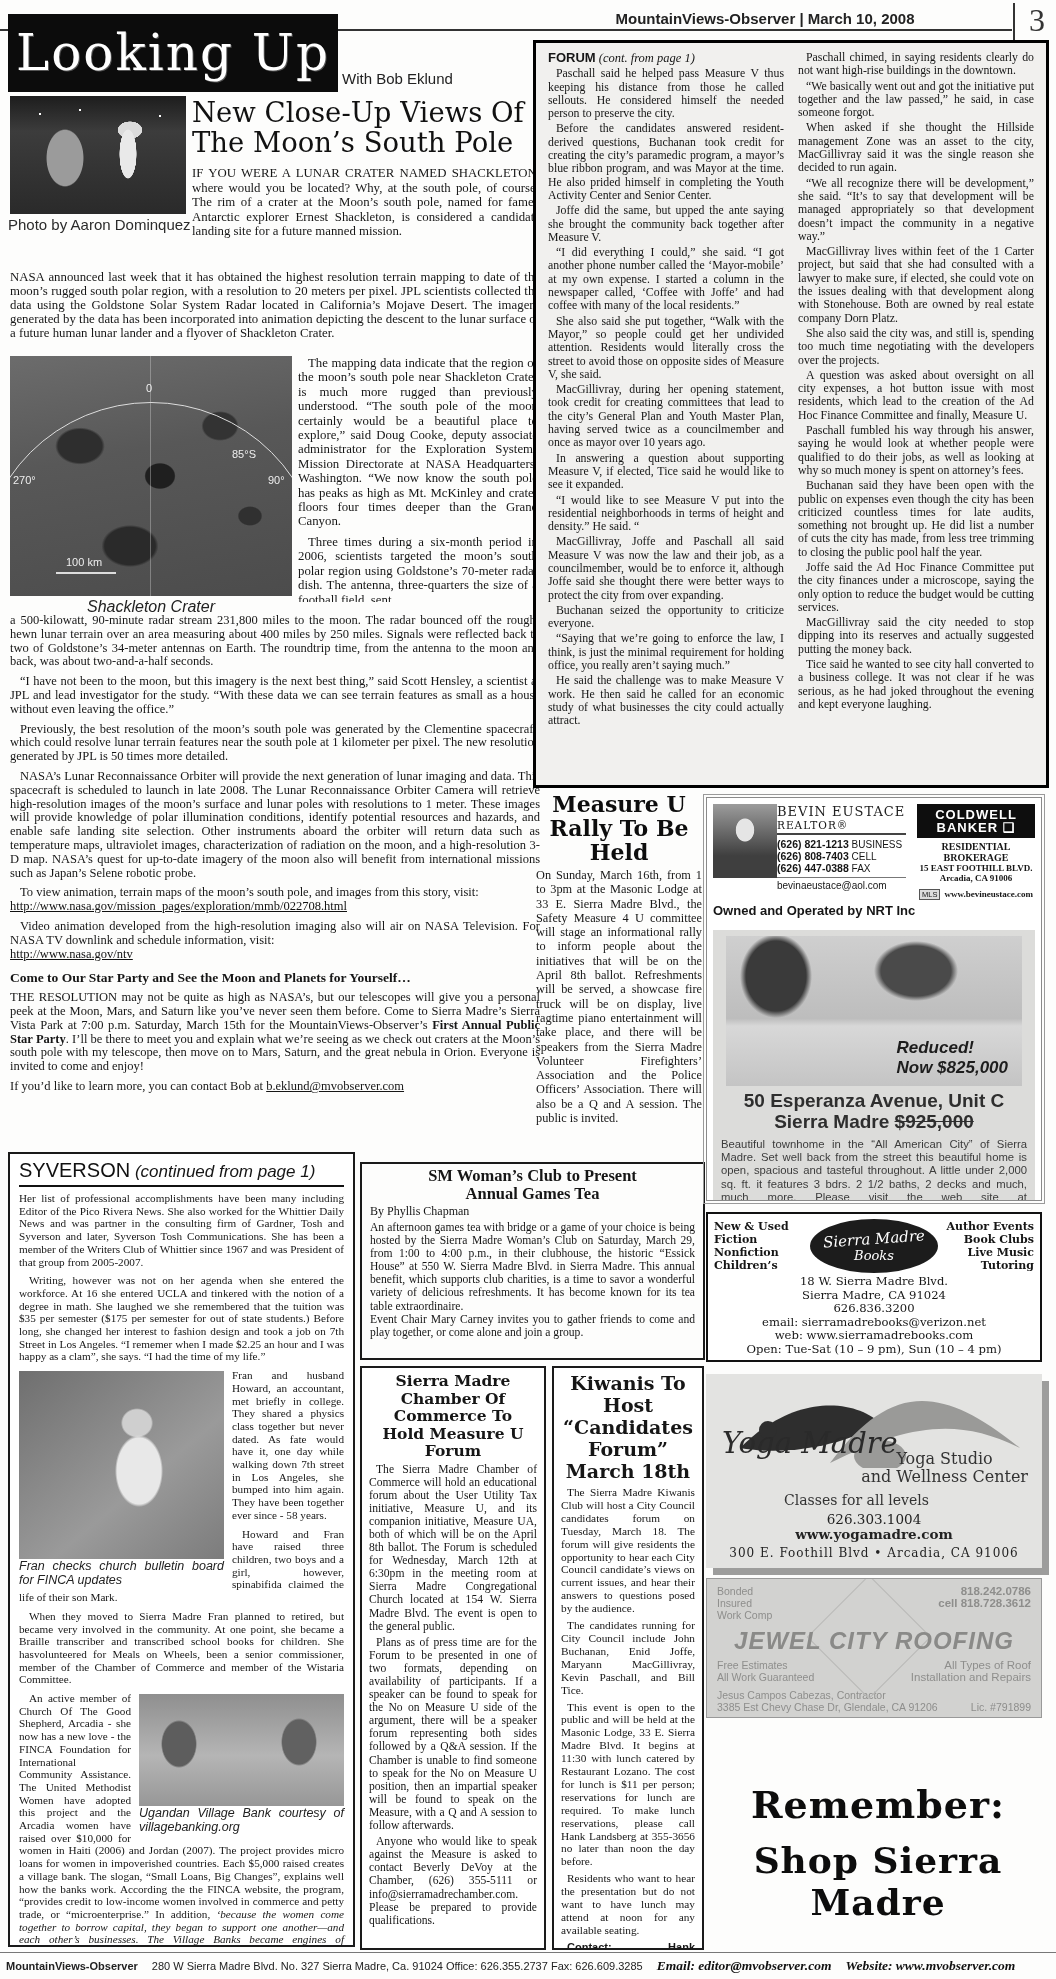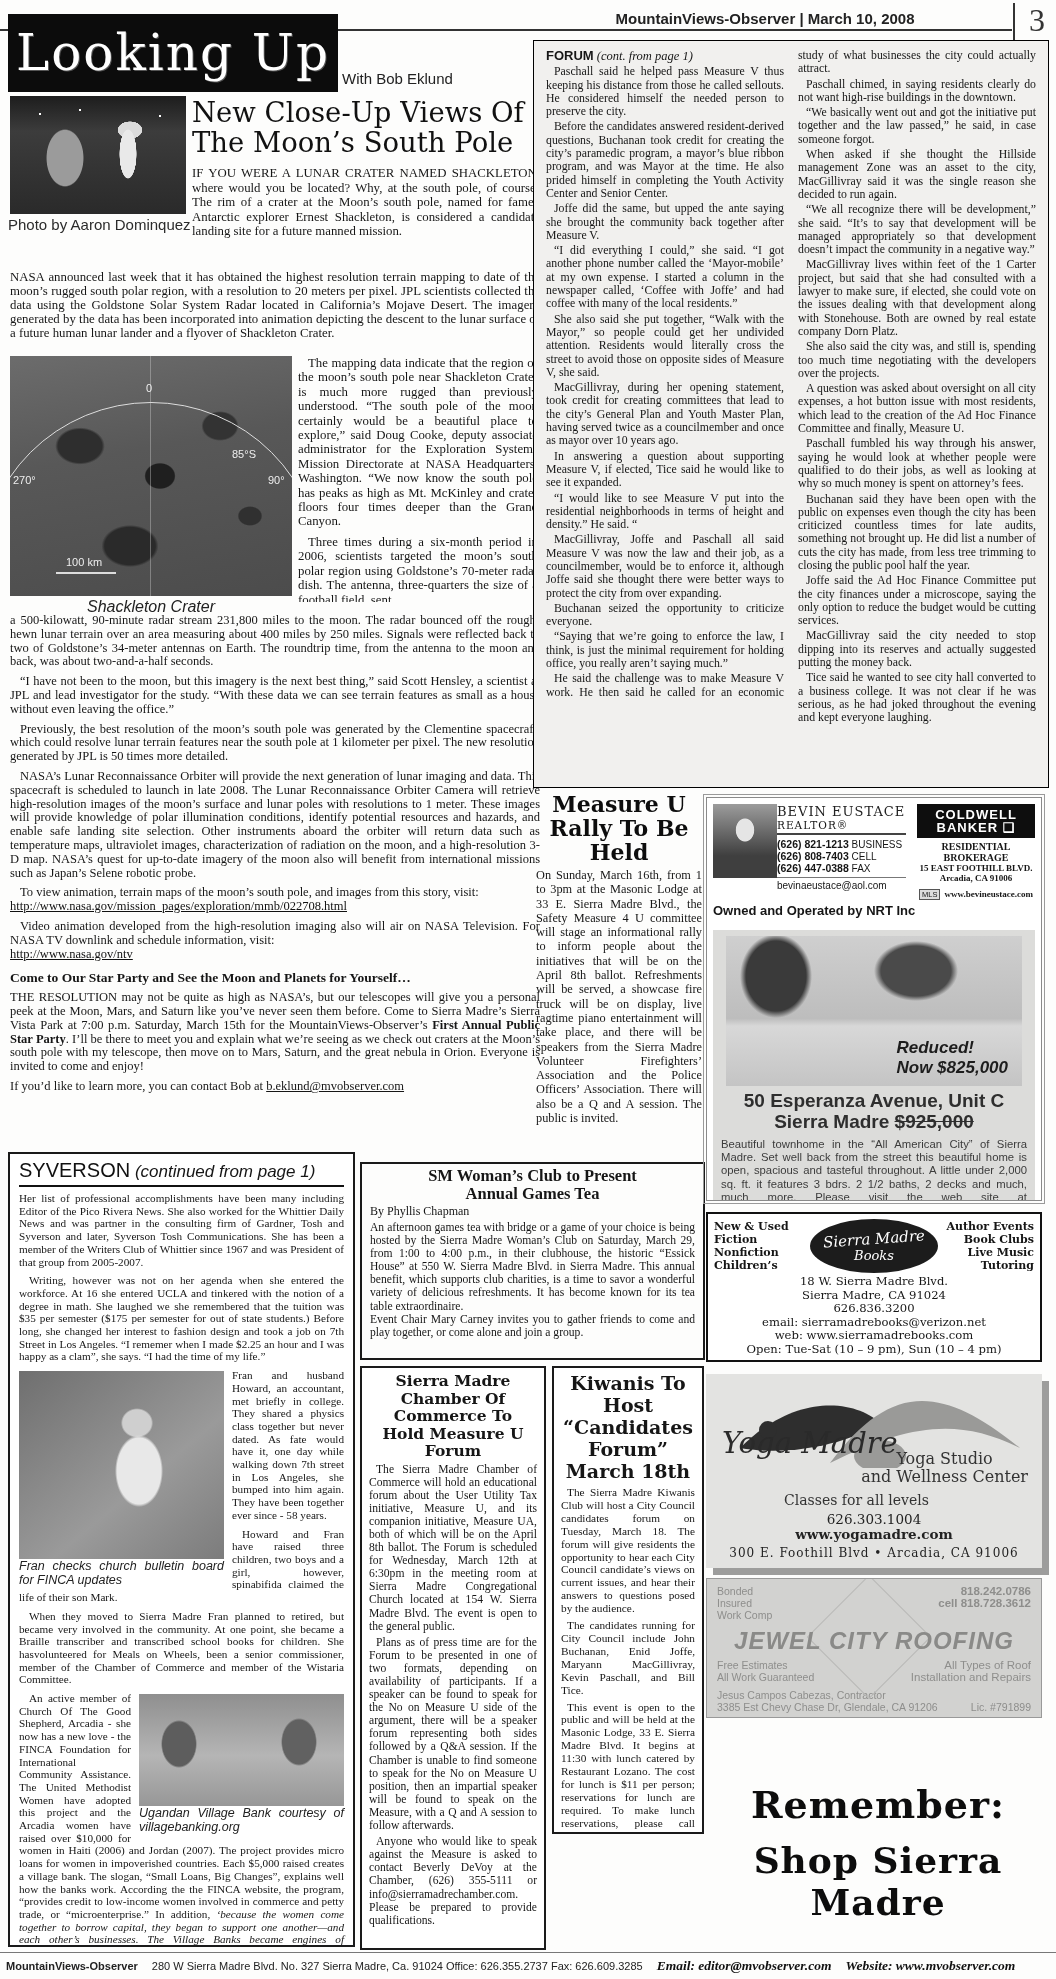--- a/index.html
+++ b/index.html
@@ -62,21 +62,21 @@
   .article-flow{left:10px;top:614px;width:530px;height:540px;font-size:12.5px;line-height:13.8px;}
   .linkline{text-decoration:underline;color:#111;margin:0 0 6px 0;display:block;}
   .starparty-head{font-weight:bold;font-size:13.5px;margin:10px 0 6px 0;}
 
   
   .nbox{border:2px solid #1a1a1a;background:#fff;}
   .box-head-sans{font-family:"Liberation Sans",sans-serif;font-size:20px;color:#111;}
   .box-head-rule{height:2px;background:#111;margin:3px 0 5px 0;}
 
   
-  .forum-box{left:533px;top:40px;width:516px;height:748px;background:#f1f0ee;border:1px solid #000000;
+  .forum-box{left:533px;top:40px;width:516px;height:748px;background:#f1f0ee;border:3px solid #000000;
              padding:8px 12px;box-sizing:border-box;}
   .forum-cols{column-count:2;column-gap:14px;height:728px;font-size:11.8px;line-height:13.3px;}
   .forum-cols p{margin:0 0 2px 0;text-indent:8px;}
   .forum-head{text-indent:0 !important;margin-bottom:2px !important;}
   .forum-head .fh-b{font-family:"Liberation Sans",sans-serif;font-weight:bold;font-size:13px;}
   .forum-head .fh-i{font-style:italic;font-size:12.5px;}
 
   
   .rally{left:536px;top:792px;width:166px;}
   .rally-title{font-family:"DejaVu Serif",serif;font-weight:bold;font-size:22px;line-height:24px;
@@ -106,21 +106,21 @@
   .sm-byline{font-size:12px;margin:1px 0 2px 0;}
   .sm-body{font-size:11.6px;line-height:13.1px;}
   .sm-body p{margin:0;}
 
   
   .chamber-box{left:360px;top:1366px;width:186px;height:584px;padding:4px 7px;box-sizing:border-box;}
   .chamber-title{text-align:center;font-family:"DejaVu Serif",serif;font-weight:bold;
                  font-size:15.5px;line-height:17.5px;margin-bottom:3px;}
   .small-body{font-size:11.6px;line-height:13.1px;}
   .small-body p{margin:0 0 3px 0;text-indent:7px;}
-  .kiwanis-box{left:552px;top:1366px;width:152px;height:468px;padding:4px 7px;box-sizing:border-box;}
+  .kiwanis-box{left:552px;top:1366px;width:152px;height:584px;padding:4px 7px;box-sizing:border-box;}
   .kiwanis-title{text-align:center;font-family:"DejaVu Serif",serif;font-weight:bold;
                  font-size:19px;line-height:22px;margin-bottom:4px;}
   .kiwanis-body{font-size:11.3px;line-height:12.9px;}
   .kiwanis-body p{margin:0 0 4px 0;text-indent:6px;}
   .kiwanis-contact{font-weight:bold;font-family:"Liberation Sans",sans-serif;font-size:11px;}
 
   
   .cb-box{left:706px;top:797px;width:336px;height:404px;border:1px solid #8a8a8a;outline:1px solid #9a9a9a;
           outline-offset:2px;background:#fff;padding:6px;box-sizing:border-box;}
   .cb-top{display:flex;}

